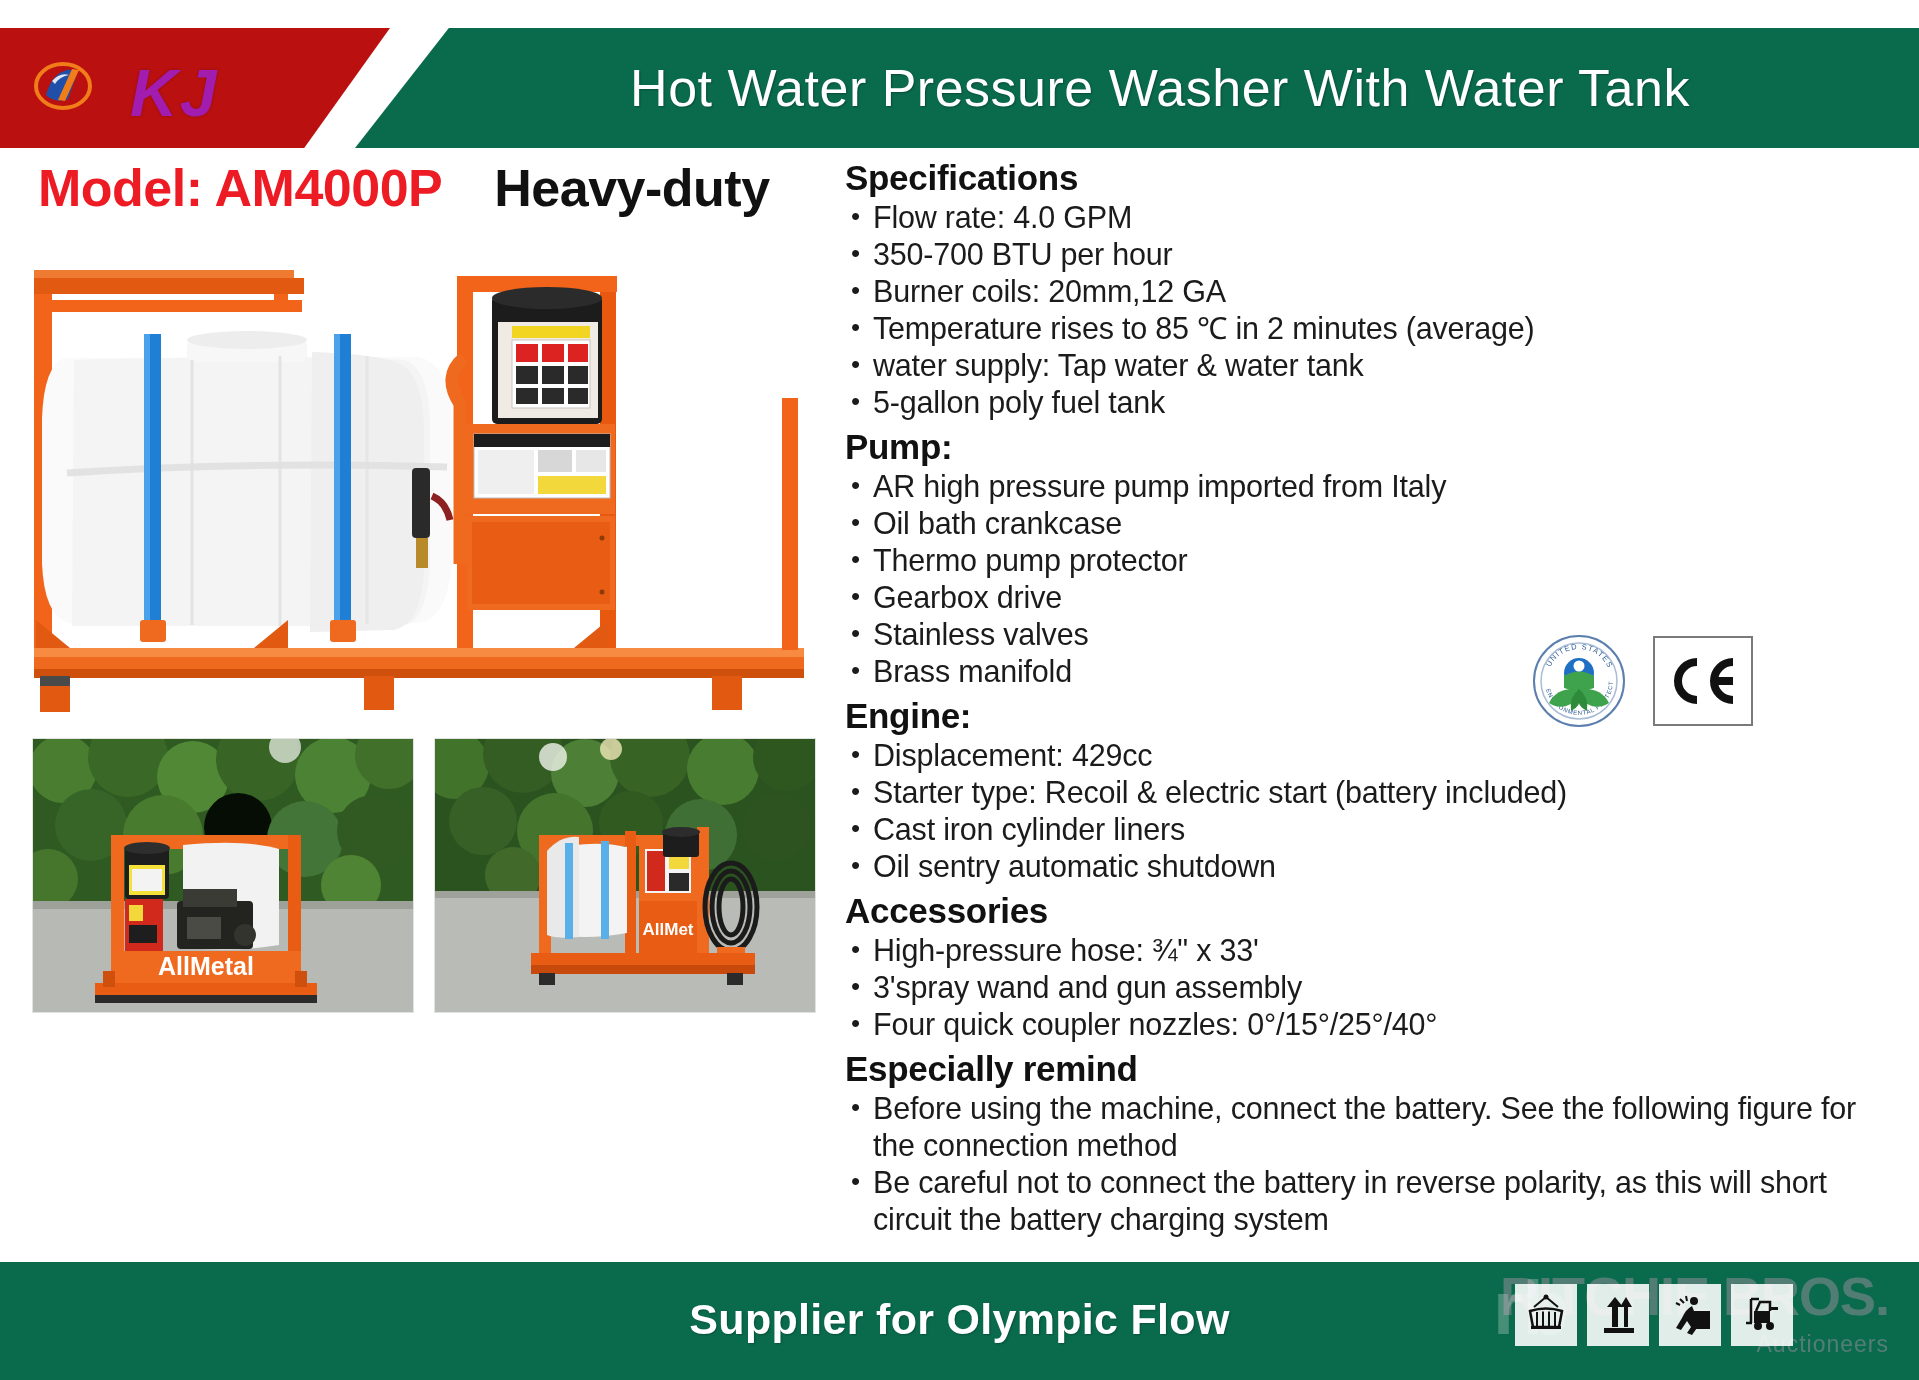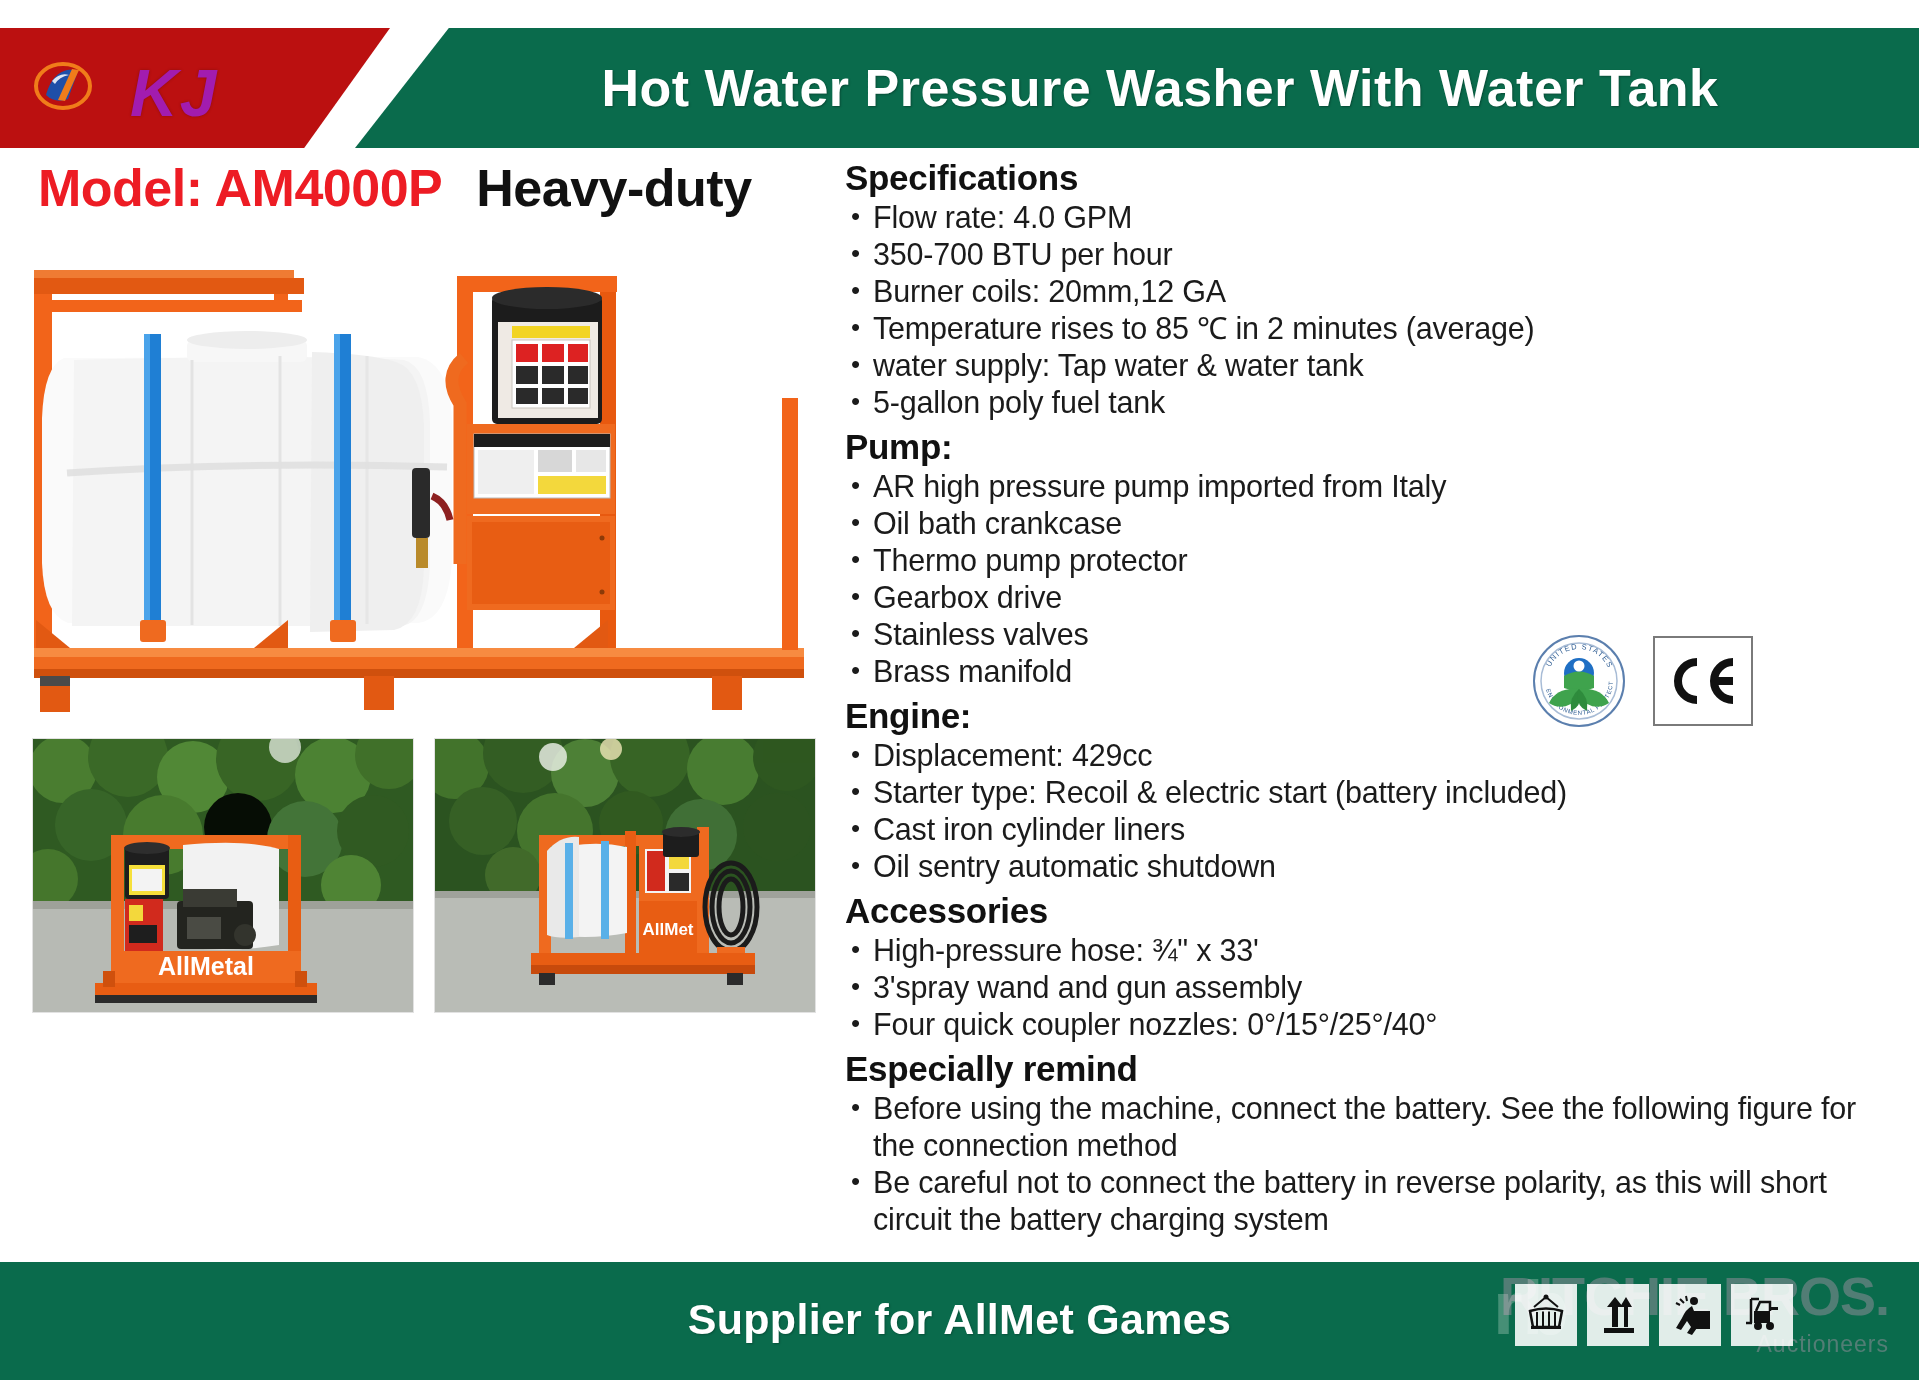--- a/index.html
+++ b/index.html
@@ -33,28 +33,28 @@
   }
   .kj-text{
     position:absolute;left:130px;top:34px;z-index:3;
     font-size:66px;font-weight:bold;color:#a21caf;font-style:italic;
     letter-spacing:2px;line-height:62px;
     text-shadow:0 0 3px rgba(0,0,0,.25);
   }
   .hdr-title{
     position:absolute;left:430px;top:0;width:1460px;height:120px;z-index:3;
     display:flex;align-items:center;justify-content:center;
-    color:#ffffff;font-size:52px;font-weight:bold;letter-spacing:.5px;
+    color:#ffffff;font-size:52px;font-weight:normal;letter-spacing:.5px;
     text-shadow:1px 1px 2px rgba(0,0,0,.3);
   }
 
   
   .model-line{
     position:absolute;left:38px;top:158px;z-index:5;
-    display:flex;align-items:baseline;gap:34px;white-space:nowrap;
+    display:flex;align-items:baseline;gap:52px;white-space:nowrap;
   }
   .model-txt{
     font-size:52px;font-weight:bold;color:#ed1c24;letter-spacing:-.5px;
   }
   .duty-txt{
     font-size:52px;font-weight:bold;color:#111111;letter-spacing:-.5px;
   }
 
   
   .hero{
@@ -474,21 +474,21 @@
 
   </div>
 
   <div class="footer">
     <div class="wm-rb">rb</div>
     <div class="watermark">
       <span>RITCHIE BROS.</span>
       <span class="sub">Auctioneers</span>
     </div>
 
-    <div class="footer-text">Supplier for  AllMet Games</div>
+    <div class="footer-text">Supplier for  Olympic Flow</div>
 
     <div class="ship-icons">
       <div class="ship-icon">
         <svg viewBox="0 0 44 44" width="44" height="44">
           <path d="M22 4 l-12 10 M22 4 l12 10" stroke="#111" stroke-width="2" fill="none"></path>
           <circle cx="22" cy="4" r="2.5" fill="#111"></circle>
           <path d="M6 18 q16 -5 32 0 l-3 16 l-26 0 z" fill="none" stroke="#111" stroke-width="2.5"></path>
           <path d="M13 19 l0 15 M19 18.5 l0 15.5 M25 18.5 l0 15.5 M31 19 l0 15" stroke="#111" stroke-width="2"></path>
           <rect x="7" y="33" width="30" height="3" fill="#111"></rect>
         </svg>

